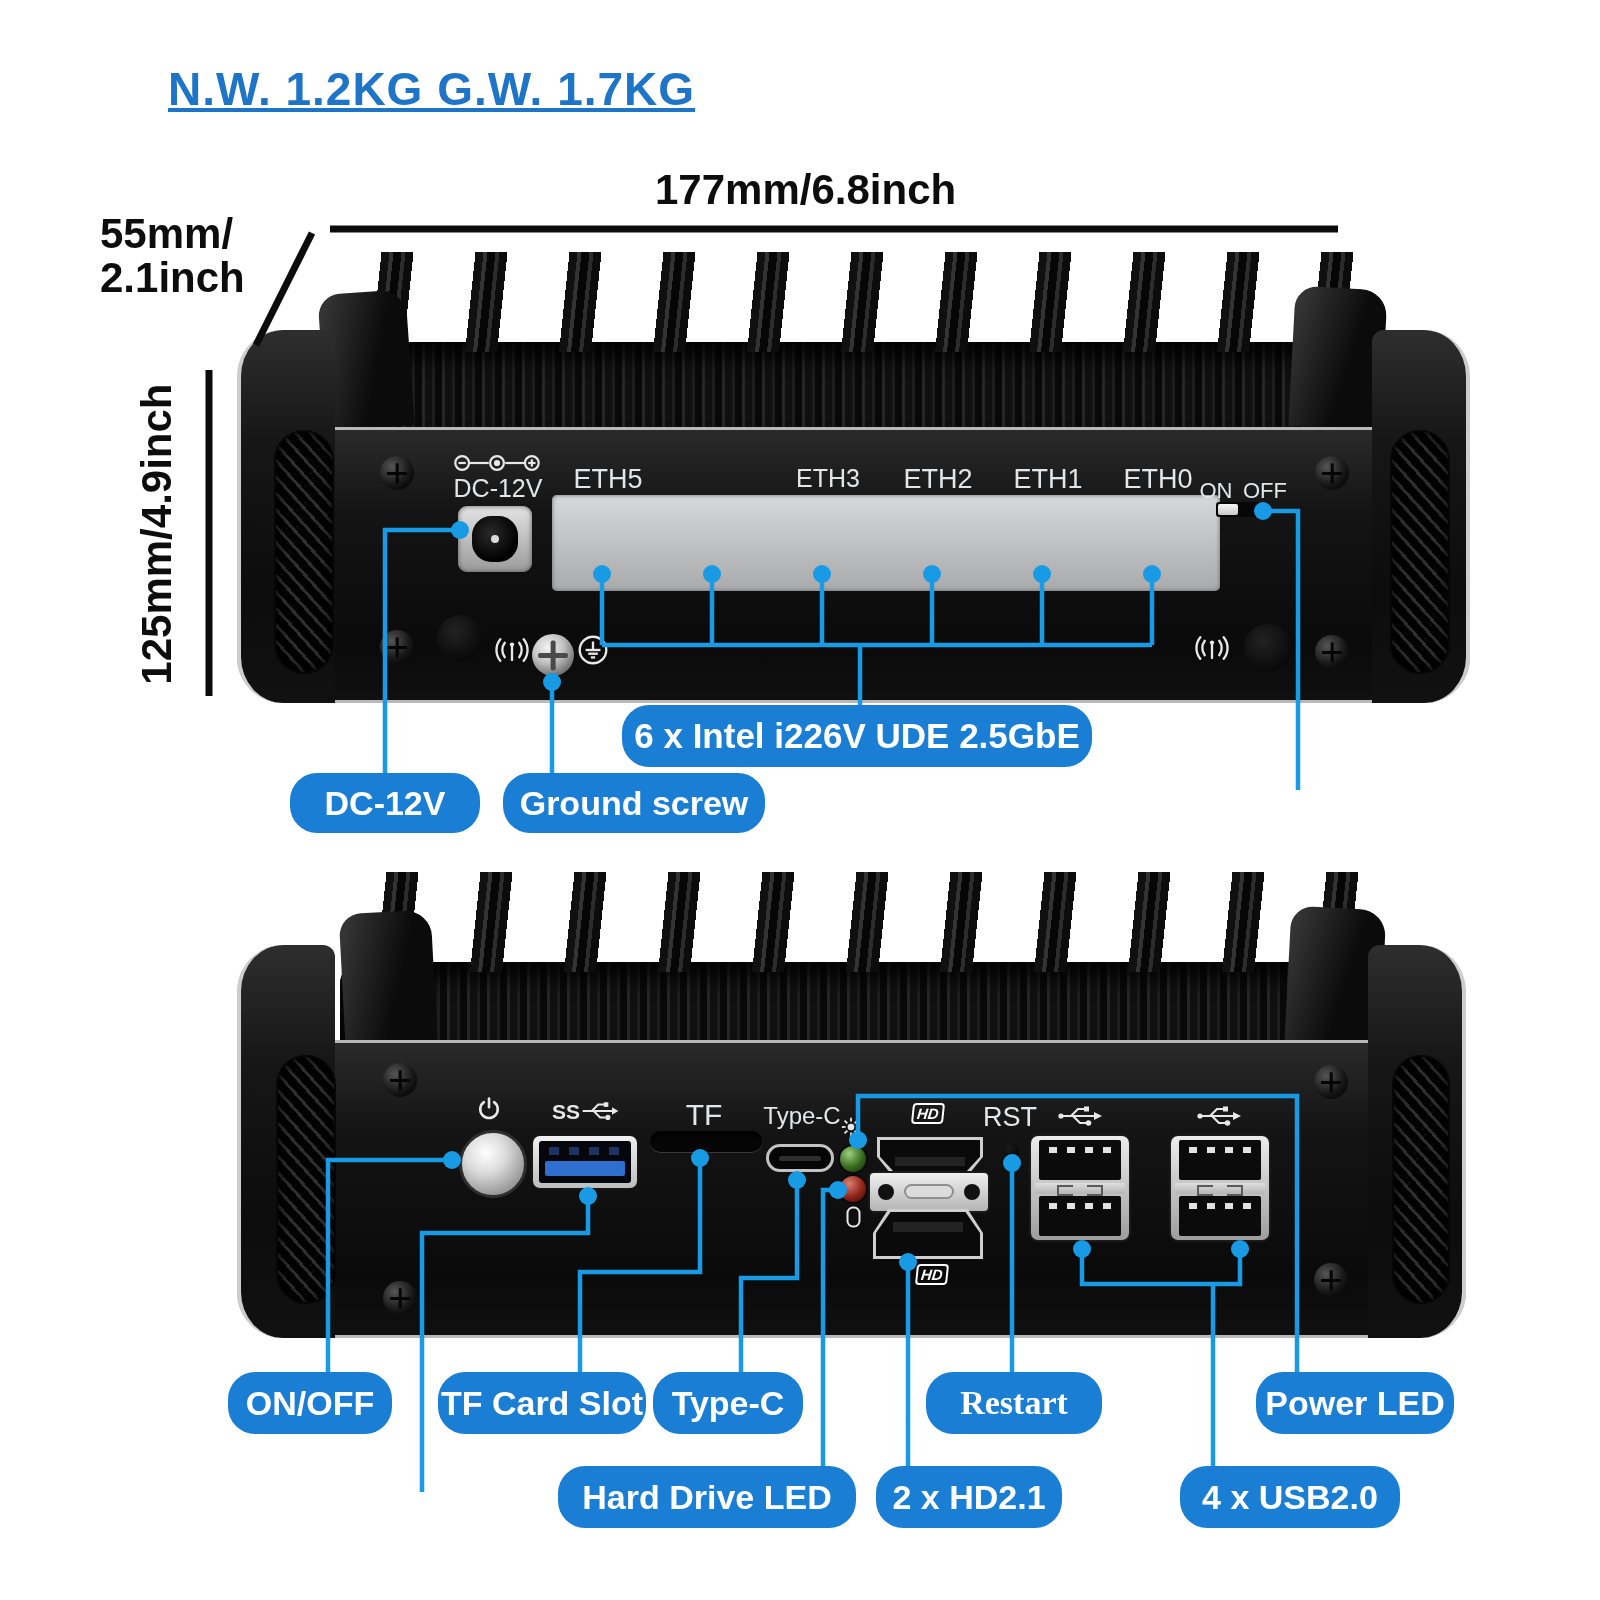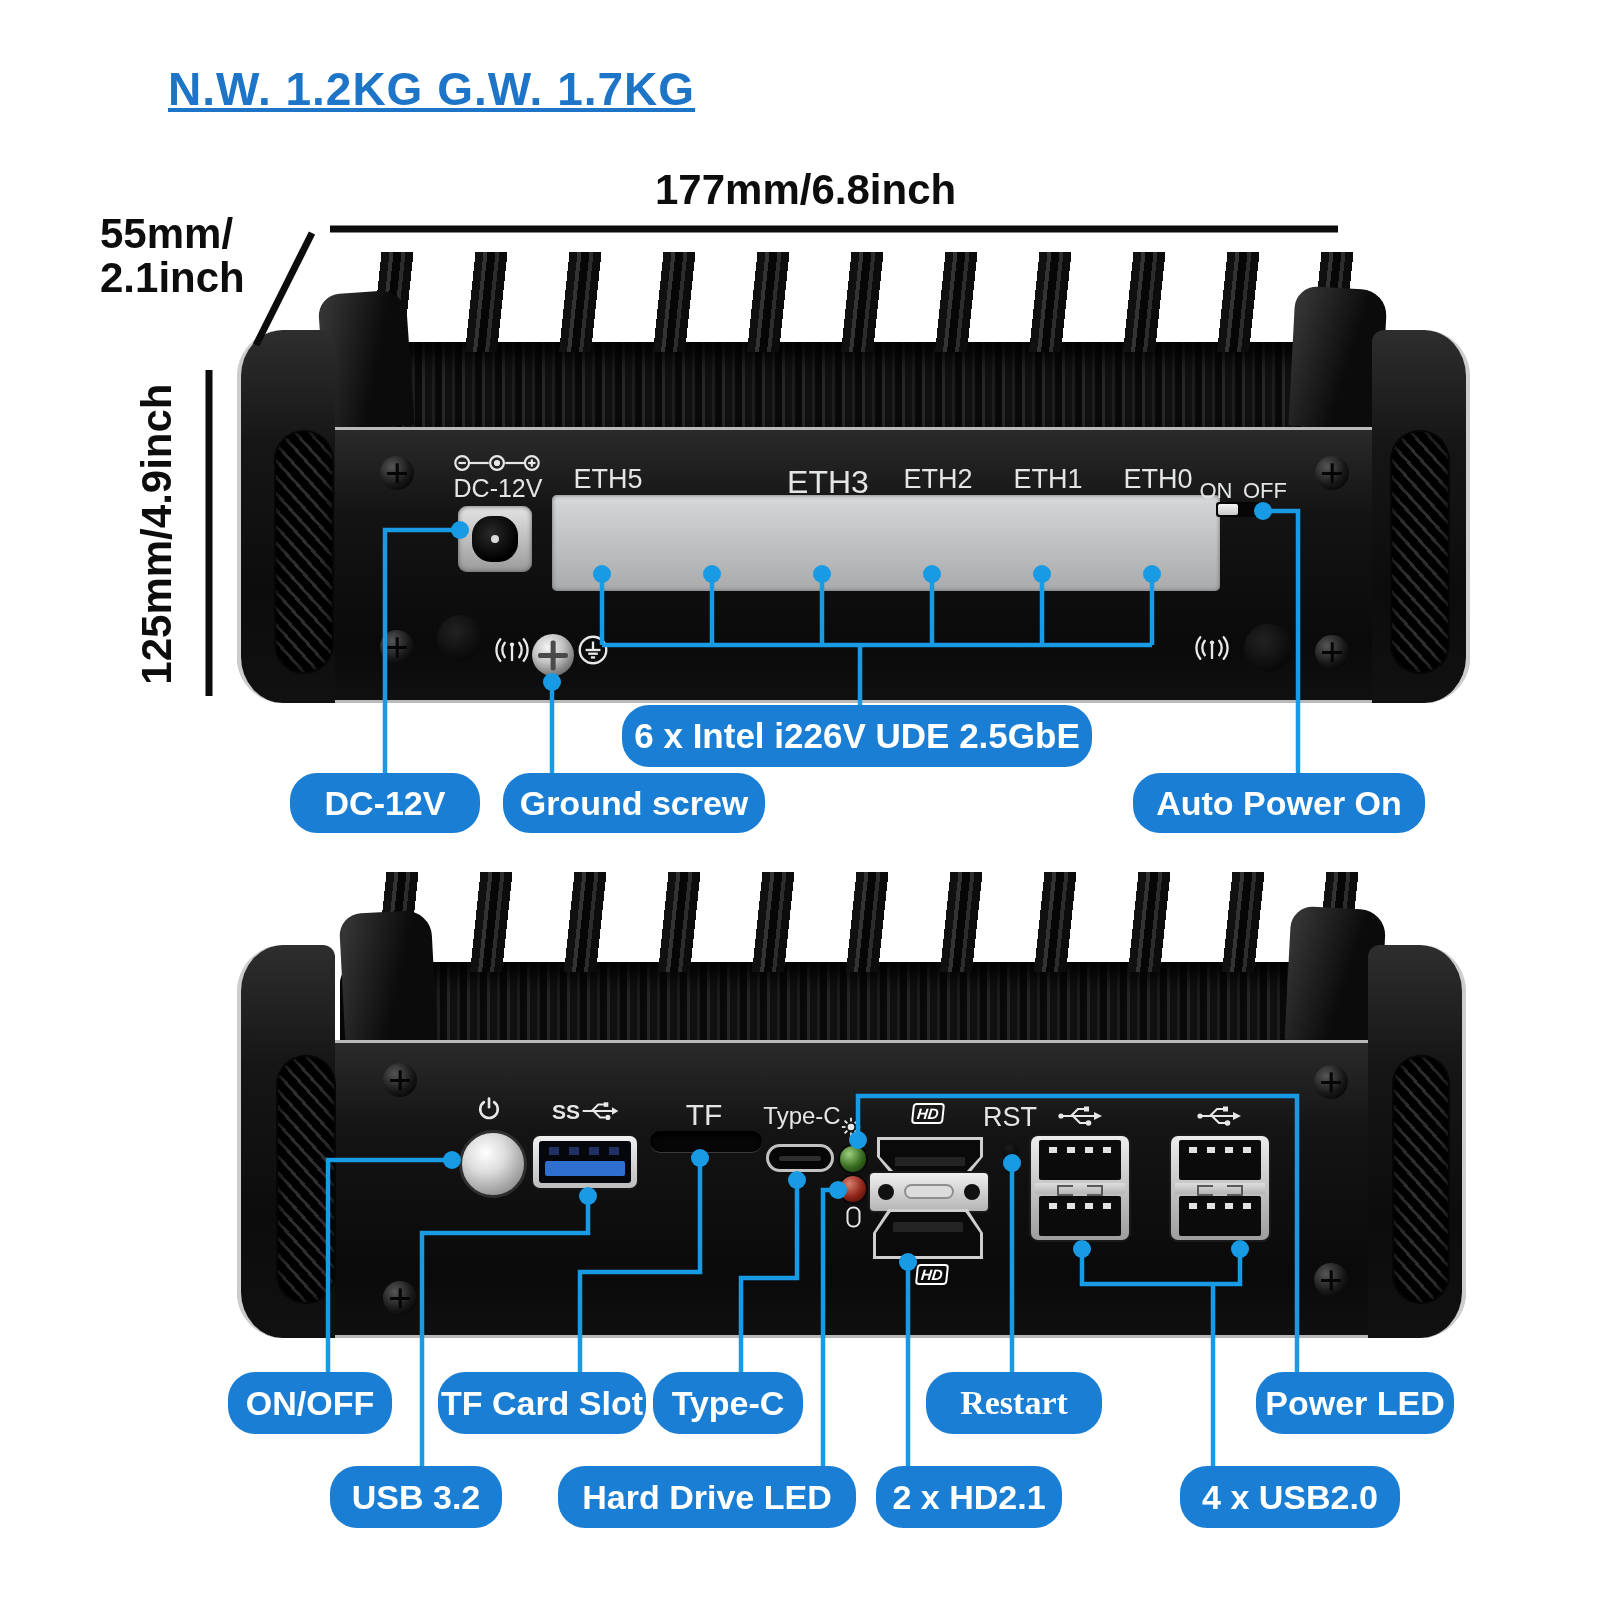--- a/index.html
+++ b/index.html
@@ -136,21 +136,21 @@
     </g>
   </svg>
   <div class="abs plabel" style="left:448px;top:474px;width:100px;font-size:25px;">DC-12V</div>
   <div class="abs" style="left:458px;top:506px;width:74px;height:66px;background:linear-gradient(#e4e4e4,#9a9a9a);border-radius:9px;box-shadow:inset 0 0 5px #555;">
     <div class="abs" style="left:14px;top:10px;width:46px;height:46px;border-radius:42%;background:radial-gradient(circle at 42% 38%,#2a2a2a,#000 70%);"></div>
     <div class="abs" style="left:33px;top:29px;width:8px;height:8px;border-radius:50%;background:#dadada;"></div>
   </div>
 
   <div class="abs plabel" style="left:558px;top:464px;width:100px;font-size:27px;">ETH5</div>
   <div class="abs plabel" style="left:668px;top:464px;width:100px;font-size:27px;margin-top:46px;">ETH4</div>
-  <div class="abs plabel" style="left:778px;top:464px;width:100px;font-size:32px;">ETH3</div>
+  <div class="abs plabel" style="left:778px;top:464px;width:100px;font-size:25px;">ETH3</div>
   <div class="abs plabel" style="left:888px;top:464px;width:100px;font-size:27px;">ETH2</div>
   <div class="abs plabel" style="left:998px;top:464px;width:100px;font-size:27px;">ETH1</div>
   <div class="abs plabel" style="left:1108px;top:464px;width:100px;font-size:27px;">ETH0</div>
 
   <div class="abs ethbank" style="left:552px;top:495px;width:668px;height:96px;">
     <div class="ethport" style="left:10px;">
         <div class="pins"></div>
         <div class="ledstrip"></div>
         <div class="led green" style="left:6px;bottom:7px;width:13px;height:13px;"></div>
         <div class="led amber" style="right:6px;bottom:7px;width:13px;height:13px;"></div>
@@ -391,26 +391,24 @@
     <polyline class="cl" points="1213,1284 1213,1492"></polyline>
     <circle class="cdot" cx="1082" cy="1249" r="9"></circle>
       <circle class="cdot" cx="1240" cy="1249" r="9"></circle>
     <polyline class="cl" points="858,1140 858,1096 1297,1096 1297,1400"></polyline>
     <circle class="cdot" cx="858" cy="1140" r="9"></circle>
   </svg>
 
   <div class="abs pill" style="left:622px;top:705px;width:470px;height:62px;font-size:35px;">6 x Intel i226V UDE 2.5GbE</div>
   <div class="abs pill" style="left:290px;top:773px;width:190px;height:60px;">DC-12V</div>
   <div class="abs pill" style="left:503px;top:773px;width:262px;height:60px;">Ground screw</div>
-  <div class="abs pill" style="left:1133px;top:773px;width:292px;height:60px;">Auto Power On</div>
 
   <div class="abs pill" style="left:228px;top:1372px;width:164px;height:62px;">ON/OFF</div>
   <div class="abs pill" style="left:438px;top:1372px;width:208px;height:62px;">TF Card Slot</div>
   <div class="abs pill" style="left:653px;top:1372px;width:150px;height:62px;">Type-C</div>
   <div class="abs pill" style="left:926px;top:1372px;width:176px;height:62px;font-family:Liberation Serif, serif;">Restart</div>
   <div class="abs pill" style="left:1256px;top:1372px;width:198px;height:62px;">Power LED</div>
 
-  <div class="abs pill" style="left:330px;top:1466px;width:172px;height:62px;">USB 3.2</div>
   <div class="abs pill" style="left:558px;top:1466px;width:298px;height:62px;">Hard Drive LED</div>
   <div class="abs pill" style="left:876px;top:1466px;width:186px;height:62px;">2 x HD2.1</div>
   <div class="abs pill" style="left:1180px;top:1466px;width:220px;height:62px;">4 x USB2.0</div>
 
 </div>
 
 </body></html>

